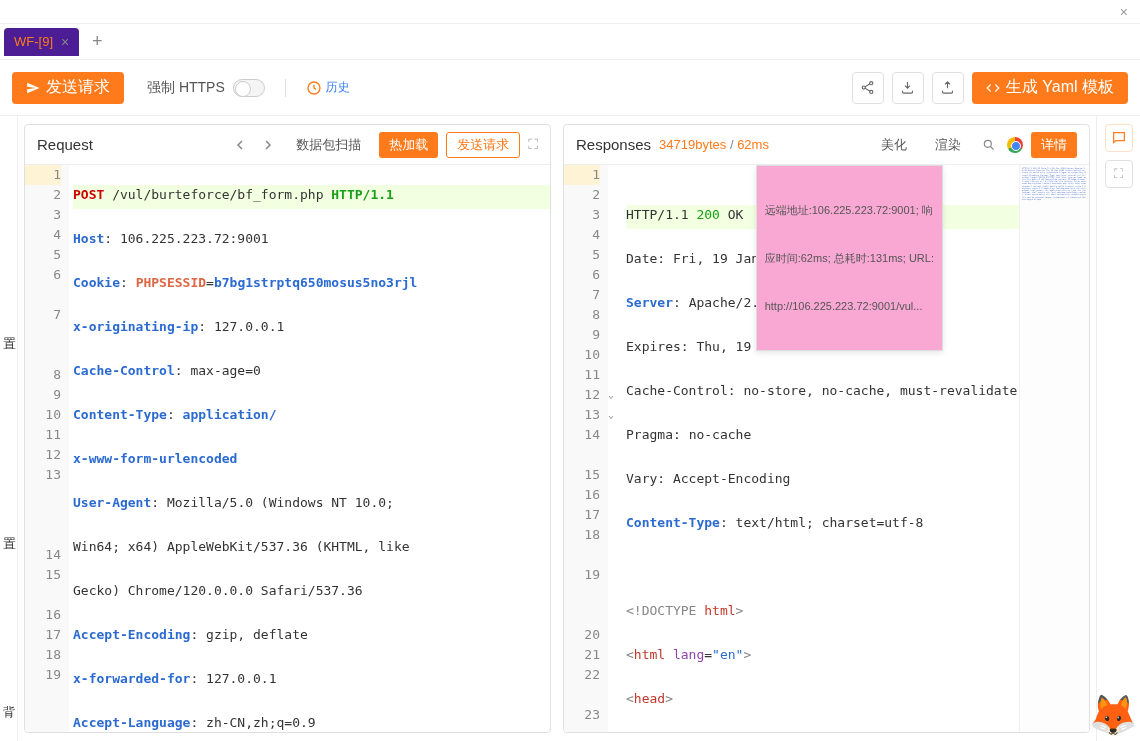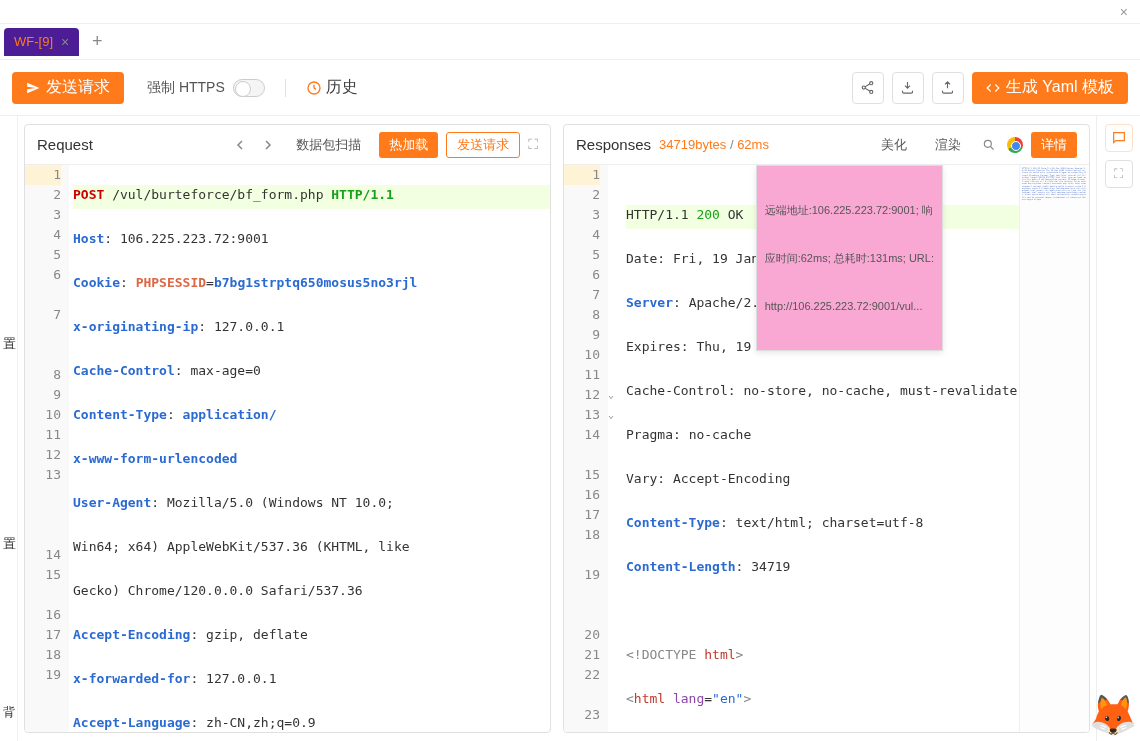--- a/index.html
+++ b/index.html
@@ -13,21 +13,21 @@
 .tab .x { margin-left: 8px; color: #888; font-size: 14px; cursor: pointer; }
 .tab-add { width: 28px; height: 28px; display: flex; align-items: center; justify-content: center; color: #888; font-size: 18px; cursor: pointer; }
 .toolbar { height: 56px; display: flex; align-items: center; padding: 0 12px; border-bottom: 1px solid #eee; }
 .btn { display: inline-flex; align-items: center; height: 32px; padding: 0 14px; border-radius: 4px; font-size: 16px; cursor: pointer; border: none; background: none; }
 .btn.primary { background: #ff7a1a; color: #fff; font-weight: 500; }
 .btn.primary .icon { margin-right: 6px; }
 .force-https { margin-left: 23px; color: #555; font-size: 14px; display: flex; }
 .switch { width: 32px; height: 18px; border: 1px solid #ccc; border-radius: 9px; margin-left: 8px; position: relative; background: #f5f5f5; }
 .switch::after { content: ""; width: 14px; height: 14px; background: #fff; border: 1px solid #ccc; border-radius: 50%; position: absolute; top: 1px; left: 1px; }
 .divider-v { width: 1px; height: 18px; background: #e0e0e0; margin: 0 20px; }
-.history { color: #404040; display: flex; align-items: center; font-size: 16px; cursor: pointer; }
+.history { color: #3b82f6; display: flex; align-items: center; font-size: 12px; cursor: pointer; }
 .history .icon { margin-right: 4px; }
 .toolbar-right { margin-left: auto; display: flex; align-items: center; gap: 8px; }
 .icon-btn { width: 32px; height: 32px; border: 1px solid #e0e0e0; border-radius: 4px; display: flex; align-items: center; justify-content: center; color: #666; cursor: pointer; background: #fff; }
 .panes { display: flex; height: calc(100% - 116px); }
 .left-sidebar { width: 18px; border-right: 1px solid #f0f0f0; position: relative; }
 .left-sidebar .cjk { writing-mode: vertical-rl; font-size: 13px; color: #333; position: absolute; }
 .cjk.c1 { top: 210px; }
 .cjk.c2 { top: 410px; }
 .cjk.c3 { top: 580px; font-size: 12px; }
 .pane { flex: 1; border: 1px solid #e0e0e0; border-radius: 4px; margin: 8px 6px; display: flex; flex-direction: column; min-width: 0; overflow: hidden; }
@@ -284,21 +284,20 @@
           <div>http://106.225.223.72:9001/vul...</div>
         </div>
 <div class="code-line hi"><span>HTTP/1.1</span> <span class="tk-status">200</span> <span>OK</span></div>
 <div class="code-line"><span>Date</span>: <span>Fri, 19 Jan 2024 11:50:</span></div>
 <div class="code-line"><span class="tk-hdr">Server</span>: <span>Apache/2.4.29 (Ubuntu</span></div>
 <div class="code-line"><span>Expires</span>: <span>Thu, 19 Nov 1981 08:52:00 GMT</span></div>
 <div class="code-line"><span>Cache-Control</span>: <span>no-store, no-cache, must-revalidate</span></div>
 <div class="code-line"><span>Pragma</span>: <span>no-cache</span></div>
 <div class="code-line"><span>Vary</span>: <span>Accept-Encoding</span></div>
 <div class="code-line"><span class="tk-hdr">Content-Type</span>: <span>text/html; charset=utf-8</span></div>
-<div class="code-line"><span class="tk-hdr">Content-Length</span>: <span>34719</span></div>
 <div class="code-line"></div>
 <div class="code-line"><span class="tk-punc">&lt;!DOCTYPE </span><span class="tk-tag">html</span><span class="tk-punc">&gt;</span></div>
 <div class="code-line"><span class="tk-punc">&lt;</span><span class="tk-tag">html</span> <span class="tk-attr">lang</span>=<span class="tk-str">"en"</span><span class="tk-punc">&gt;</span></div>
 <div class="code-line"><span class="tk-punc">&lt;</span><span class="tk-tag">head</span><span class="tk-punc">&gt;</span></div>
 <div class="code-line"><span class="tk-gray">····</span><span class="tk-punc">&lt;</span><span class="tk-tag">meta</span> <span class="tk-attr">http-equiv</span>=<span class="tk-str">"X-UA-Compatible"</span> </div>
 
 
 
 
 

